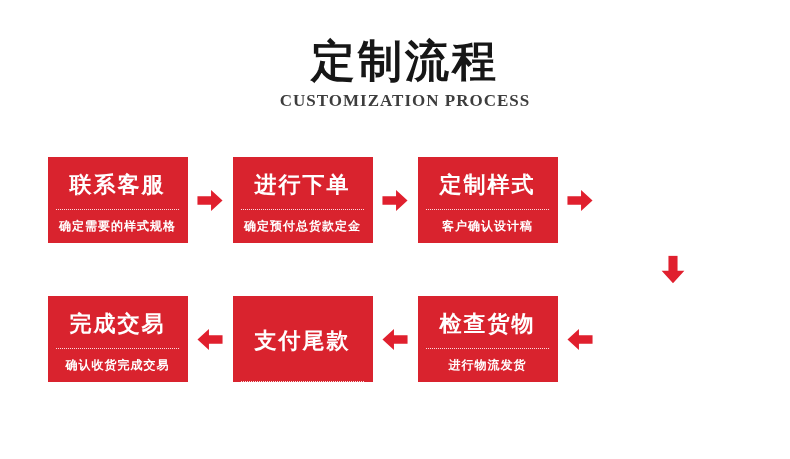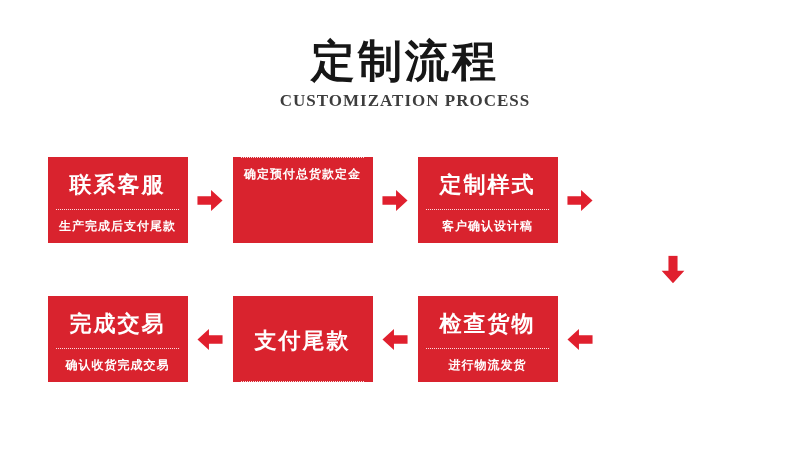--- a/index.html
+++ b/index.html
@@ -104,30 +104,31 @@
 <div class="header">
   <div class="main-title">定制流程</div>
   <div class="sub-title">CUSTOMIZATION PROCESS</div>
 </div>
 
 <div class="flow">
 
   <div class="step-box r1" style="grid-column:1">
     <div class="step-title">联系客服</div>
     <hr class="step-divider">
-    <div class="step-desc">生产完成后支付尾款</div>
+    <div class="step-desc">确定需要的样式规格</div>
   </div>
 
   <div class="arrow-cell arrow-right r1" style="grid-column:2">
     <svg class="arrow-svg" viewBox="0 0 24 22">
         <path d="M0,7 L13,7 L13,1 L24,11 L13,21 L13,15 L0,15 Z"></path>
       </svg>
   </div>
 
   <div class="step-box r1" style="grid-column:3">
+    <div class="step-title">进行下单</div>
     <hr class="step-divider">
     <div class="step-desc">确定预付总货款定金</div>
   </div>
 
   <div class="arrow-cell arrow-right r1" style="grid-column:4">
     <svg class="arrow-svg" viewBox="0 0 24 22">
         <path d="M0,7 L13,7 L13,1 L24,11 L13,21 L13,15 L0,15 Z"></path>
       </svg>
   </div>
 

